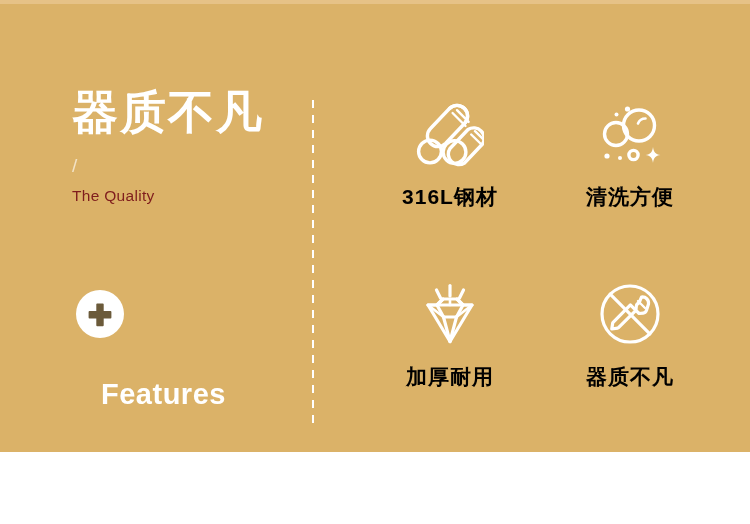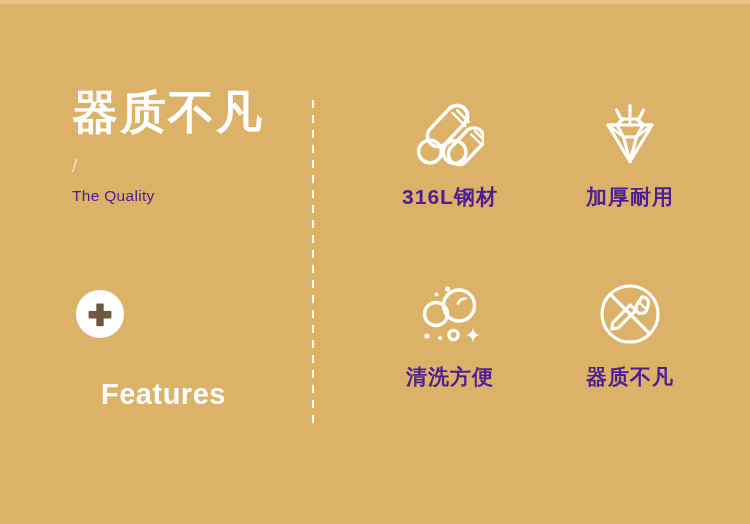--- a/index.html
+++ b/index.html
@@ -8,21 +8,21 @@
   }
   body {
     width: 750px;
     height: 524px;
     overflow: hidden;
     font-family: "Liberation Sans", "DejaVu Sans", sans-serif;
   }
   #banner {
     position: relative;
     width: 750px;
-    height: 524px;
+    height: 452px;
     background: #dbb268;
     box-sizing: border-box;
   }
   #top-edge {
     position: absolute;
     top: 0; left: 0;
     width: 750px;
     height: 4px;
     background: #e6c287;
   }
@@ -48,21 +48,21 @@
     margin-top: 20px;
     font-size: 19px;
     font-weight: 300;
     color: #f3e3c6;
     line-height: 1;
     height: 20px;
   }
   .sub-en {
     font-size: 15.5px;
     font-weight: 400;
-    color: #4c1d95;
+    color: #7f1d1d;
     line-height: 1.55;
     letter-spacing: 0.3px;
   }
   #sub-en-block {
     margin-top: 8px;
   }
 
   #plus-badge {
     position: absolute;
     left: 76px;
@@ -124,21 +124,21 @@
     height: 76px;
     display: flex;
     align-items: center;
     justify-content: center;
   }
   .feature-icon svg { display: block; }
   .feature-label {
     margin-top: 12px;
     font-size: 21px;
     font-weight: 700;
-    color: #4c1d95;
+    color: #000000;
     letter-spacing: 1px;
     line-height: 1.2;
     white-space: nowrap;
   }
 </style>
 </head>
 <body>
 
 <div id="banner">
 
@@ -180,20 +180,42 @@
           <path d="M34.0 47.5 L52.0 28.5 a10.5 10.5 0 0 1 14.5 14.5 L48.5 62.0 a10.5 10.5 0 0 1 -14.5 -14.5 z"></path>
           <path d="M55.2 33.5 L66.0 44.0" stroke-width="2.4"></path>
           <path d="M59.0 30.2 L68.4 39.4" stroke-width="2.4"></path>
 
           <circle cx="14.0" cy="50.5" r="11.4"></circle>
 
           <circle cx="38.5" cy="51.0" r="11.4"></circle>
         </svg>
       </div>
       <div class="feature-label">316L钢材</div>
+    </div>
+
+    <div class="feature-cell">
+      <div class="feature-icon">
+        <svg width="70" height="66" viewBox="0 0 70 66" fill="none" stroke="#ffffff" stroke-width="3.4" stroke-linecap="round" stroke-linejoin="round" aria-hidden="true">
+
+          <circle cx="44.0" cy="24.5" r="15.5"></circle>
+          <path d="M50.5 17.5 a8 8 0 0 0 -7.5 5.0" stroke-width="2.6"></path>
+
+          <circle cx="21.0" cy="33.0" r="11.5"></circle>
+
+          <circle cx="21.5" cy="13.5" r="2.0" fill="#ffffff" stroke="none"></circle>
+          <circle cx="32.5" cy="8.0" r="2.6" fill="#ffffff" stroke="none"></circle>
+
+          <circle cx="12.0" cy="55.0" r="2.6" fill="#ffffff" stroke="none"></circle>
+          <circle cx="25.0" cy="57.0" r="2.0" fill="#ffffff" stroke="none"></circle>
+          <circle cx="38.5" cy="54.0" r="4.6"></circle>
+
+          <path d="M58.0 46.0 C58.8 51.5 60.5 53.2 65.5 54.0 C60.5 54.8 58.8 56.5 58.0 62.0 C57.2 56.5 55.5 54.8 50.5 54.0 C55.5 53.2 57.2 51.5 58.0 46.0 Z" fill="#ffffff" stroke="none"></path>
+        </svg>
+      </div>
+      <div class="feature-label">清洗方便</div>
     </div>
 
     <div class="feature-cell">
       <div class="feature-icon">
         <svg width="70" height="66" viewBox="0 0 70 66" fill="none" stroke="#ffffff" stroke-width="3.2" stroke-linecap="round" stroke-linejoin="round" aria-hidden="true">
 
           <path d="M35 4.5 L35 15"></path>
           <path d="M21.5 9.0 L25.5 17.0"></path>
           <path d="M48.5 9.0 L44.5 17.0"></path>
 
@@ -211,42 +233,20 @@
           <path d="M35.0 18.0 L35.0 24.0" stroke-width="2.6"></path>
           <path d="M13.0 24.0 L28.5 36.0" stroke-width="2.6"></path>
           <path d="M57.0 24.0 L41.5 36.0" stroke-width="2.6"></path>
         </svg>
       </div>
       <div class="feature-label">加厚耐用</div>
     </div>
 
     <div class="feature-cell">
       <div class="feature-icon">
-        <svg width="70" height="66" viewBox="0 0 70 66" fill="none" stroke="#ffffff" stroke-width="3.4" stroke-linecap="round" stroke-linejoin="round" aria-hidden="true">
-
-          <circle cx="44.0" cy="24.5" r="15.5"></circle>
-          <path d="M50.5 17.5 a8 8 0 0 0 -7.5 5.0" stroke-width="2.6"></path>
-
-          <circle cx="21.0" cy="33.0" r="11.5"></circle>
-
-          <circle cx="21.5" cy="13.5" r="2.0" fill="#ffffff" stroke="none"></circle>
-          <circle cx="32.5" cy="8.0" r="2.6" fill="#ffffff" stroke="none"></circle>
-
-          <circle cx="12.0" cy="55.0" r="2.6" fill="#ffffff" stroke="none"></circle>
-          <circle cx="25.0" cy="57.0" r="2.0" fill="#ffffff" stroke="none"></circle>
-          <circle cx="38.5" cy="54.0" r="4.6"></circle>
-
-          <path d="M58.0 46.0 C58.8 51.5 60.5 53.2 65.5 54.0 C60.5 54.8 58.8 56.5 58.0 62.0 C57.2 56.5 55.5 54.8 50.5 54.0 C55.5 53.2 57.2 51.5 58.0 46.0 Z" fill="#ffffff" stroke="none"></path>
-        </svg>
-      </div>
-      <div class="feature-label">清洗方便</div>
-    </div>
-
-    <div class="feature-cell">
-      <div class="feature-icon">
         <svg width="68" height="66" viewBox="0 0 68 66" fill="none" stroke="#ffffff" stroke-width="3.2" stroke-linecap="round" stroke-linejoin="round" aria-hidden="true">
 
           <circle cx="34" cy="33" r="28"></circle>
 
           <path d="M45.5 16.0 a6.2 6.2 0 0 1 7.0 7.0 l-2.0 6.3 a4 4 0 0 1 -3.4 2.8 l-4.0 0.4 l-3.2 -3.2 l0.4 -4.0 a4 4 0 0 1 2.8 -3.4 z"></path>
           <path d="M39.9 29.3 L22.5 46.7 a1.6 1.6 0 0 1 -0.9 0.45 l-5.8 0.85 l0.85 -5.8 a1.6 1.6 0 0 1 0.45 -0.9 L34.4 23.9 z"></path>
           <path d="M42.0 20.0 L49.0 27.0" stroke-width="2.4"></path>
 
           <path d="M14.2 13.2 L53.8 52.8"></path>
         </svg>

